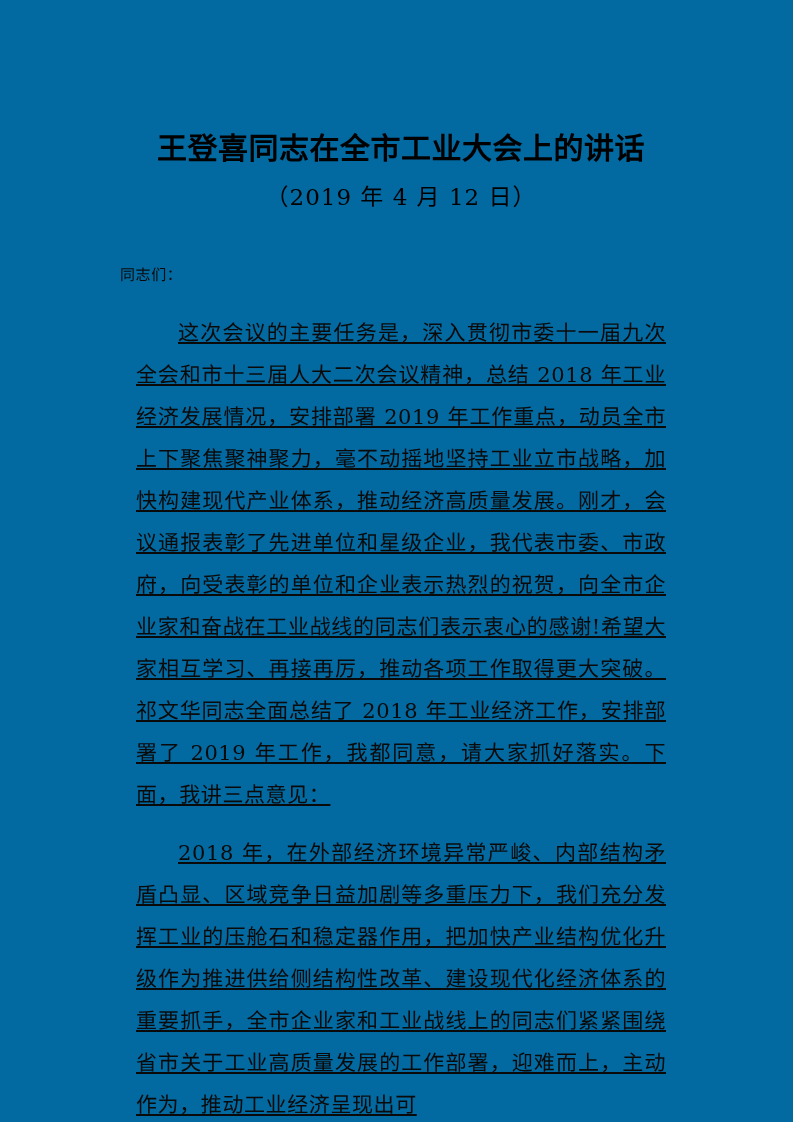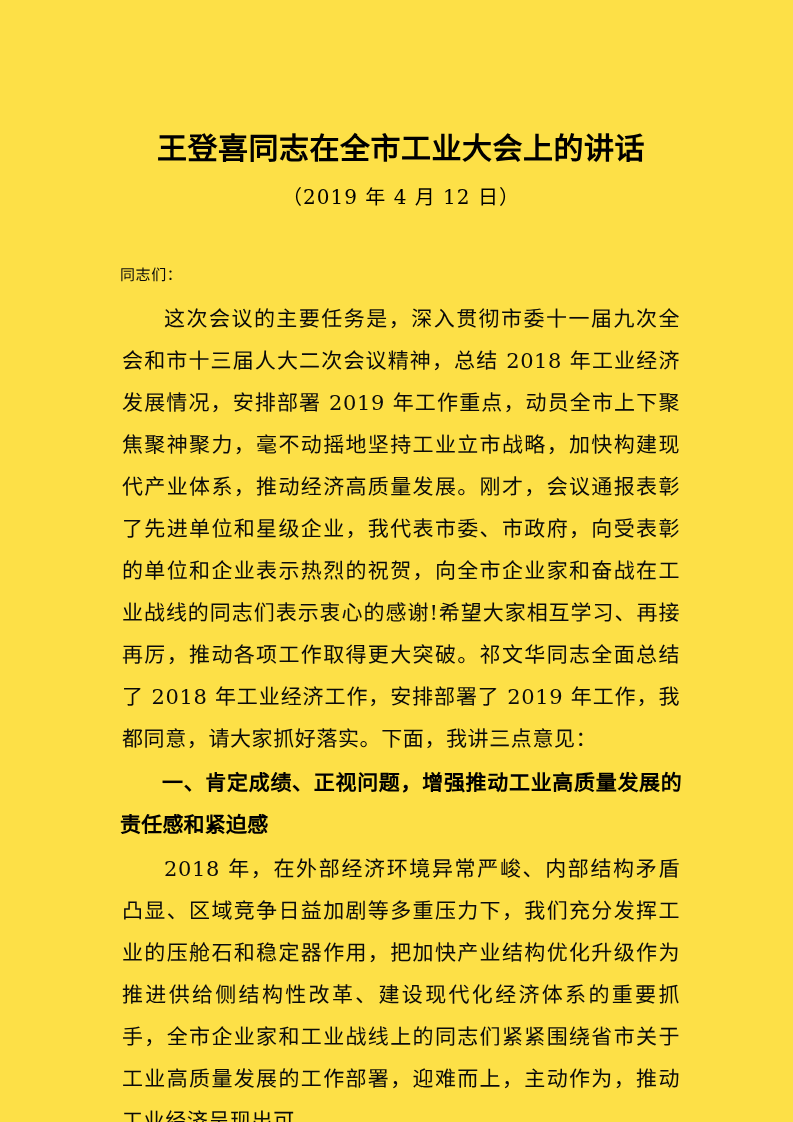--- a/index.html
+++ b/index.html
@@ -6,21 +6,21 @@
     margin: 0;
     padding: 0;
     background: #ffffff;
   }
 
   .page {
     position: relative;
     width: 793px;
     height: 1122px;
     margin: 0 auto;
-    background: #fde047;
+    background: #0369a1;
     box-sizing: border-box;
     overflow: hidden;
     font-family: "DejaVu Serif", "Liberation Serif", serif;
     color: #000000;
   }
 
   .content {
     position: absolute;
     left: 120px;
     top: 0;
@@ -39,21 +39,21 @@
     line-height: 46px;
     color: #000000;
     white-space: nowrap;
   }
 
   .doc-subtitle {
     margin: 0;
     padding-top: 10px;
     text-align: center;
     font-family: "DejaVu Serif", "Liberation Serif", serif;
-    font-size: 20px;
+    font-size: 23px;
     font-weight: 400;
     line-height: 30px;
     letter-spacing: 1px;
     color: #000000;
     white-space: nowrap;
   }
 
   
   .body-block {
     padding-top: 42px;
@@ -61,29 +61,30 @@
 
   .salutation {
     margin: 0 0 0 0;
     font-size: 15px;
     line-height: 42px;
     letter-spacing: 0.6px;
     color: #0a0a0a;
   }
 
   p.para {
-    margin: 2px;
+    margin: 16px;
     font-size: 21px;
     line-height: 42px;
     text-align: justify;
     text-justify: inter-ideograph;
     text-indent: 2em;
     letter-spacing: 0.6px;
     color: #0a0a0a;
     word-break: break-all;
+    text-decoration: underline;
   }
 
   h2.section-heading {
     margin: 0;
     font-family: "DejaVu Sans", "Liberation Sans", sans-serif;
     font-size: 21px;
     font-weight: 700;
     line-height: 42px;
     text-align: justify;
     text-justify: inter-ideograph;
@@ -102,19 +103,18 @@
     <h1 class="doc-title">王登喜同志在全市工业大会上的讲话</h1>
 
     <div class="doc-subtitle">（2019 年 4 月 12 日）</div>
 
     <div class="body-block">
 
       <p class="salutation">同志们：</p>
 
       <p class="para">这次会议的主要任务是，深入贯彻市委十一届九次全会和市十三届人大二次会议精神，总结 2018 年工业经济发展情况，安排部署 2019 年工作重点，动员全市上下聚焦聚神聚力，毫不动摇地坚持工业立市战略，加快构建现代产业体系，推动经济高质量发展。刚才，会议通报表彰了先进单位和星级企业，我代表市委、市政府，向受表彰的单位和企业表示热烈的祝贺，向全市企业家和奋战在工业战线的同志们表示衷心的感谢!希望大家相互学习、再接再厉，推动各项工作取得更大突破。祁文华同志全面总结了 2018 年工业经济工作，安排部署了 2019 年工作，我都同意，请大家抓好落实。下面，我讲三点意见：</p>
 
-      <h2 class="section-heading">一、肯定成绩、正视问题，增强推动工业高质量发展的责任感和紧迫感</h2>
 
       <p class="para">2018 年，在外部经济环境异常严峻、内部结构矛盾凸显、区域竞争日益加剧等多重压力下，我们充分发挥工业的压舱石和稳定器作用，把加快产业结构优化升级作为推进供给侧结构性改革、建设现代化经济体系的重要抓手，全市企业家和工业战线上的同志们紧紧围绕省市关于工业高质量发展的工作部署，迎难而上，主动作为，推动工业经济呈现出可</p>
 
     </div>
   </div>
 </div>
 
 </body></html>

